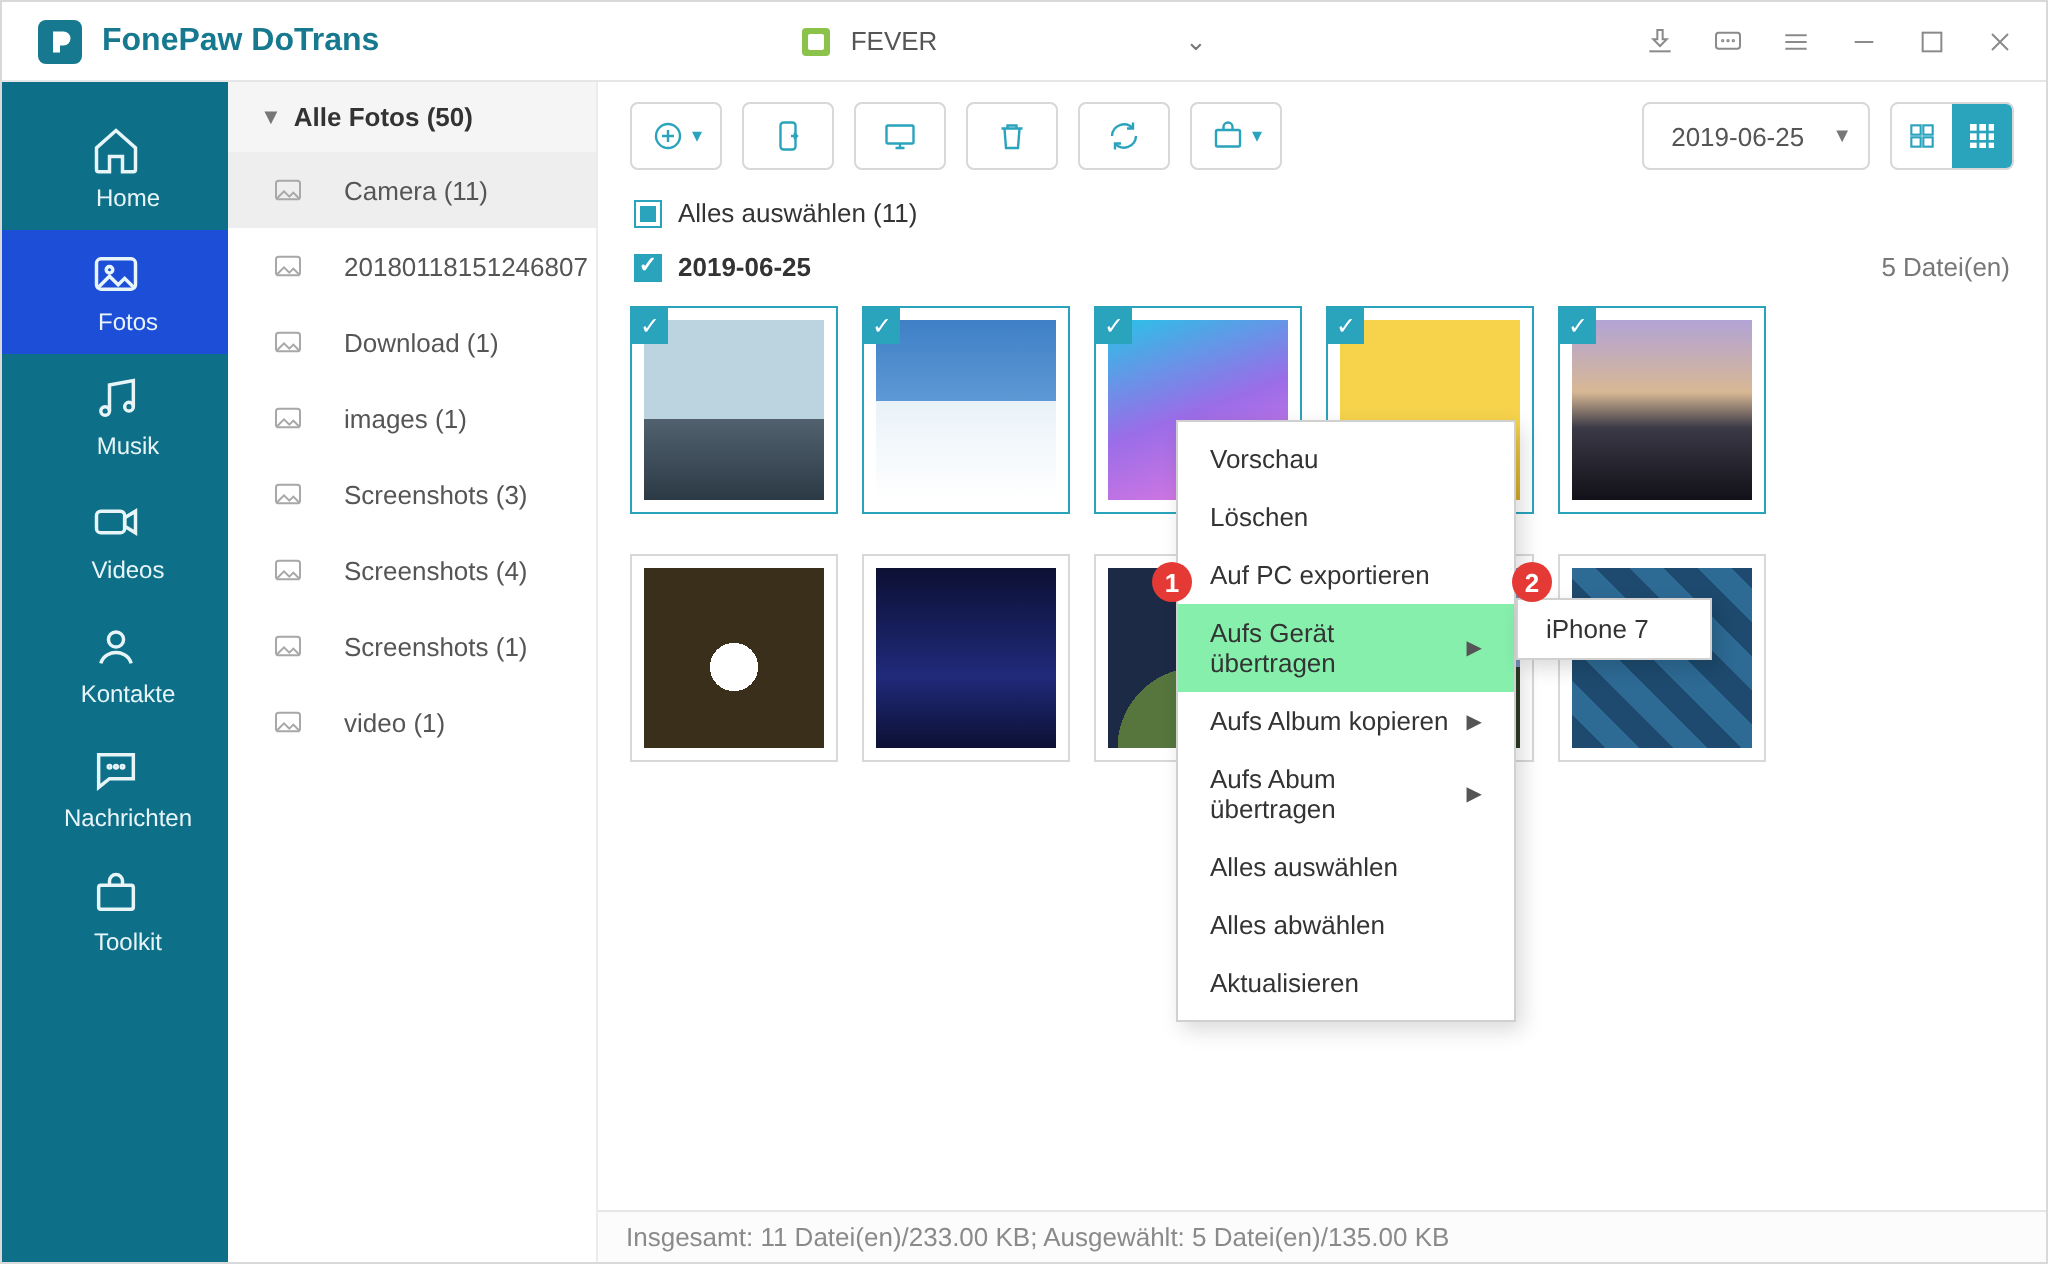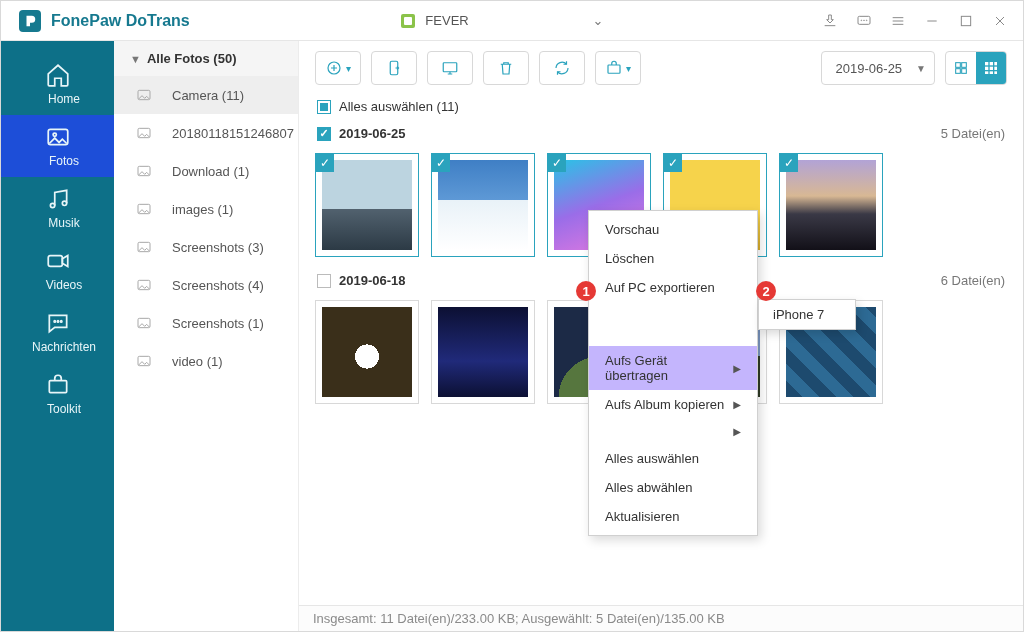--- a/index.html
+++ b/index.html
@@ -68,21 +68,21 @@
   .img.yellow{background:linear-gradient(180deg,#f6d34b 0%,#f6d34b 60%,#d4a92a 100%);}
   .img.sunset{background:linear-gradient(180deg,#b2a3d6 0%,#d8b894 40%,#3a3946 60%,#121018 100%);}
   .img.cat{background:radial-gradient(circle at 50% 55%,#fff 0 18%,#3a2f1a 18% 100%);}
   .img.planet{background:linear-gradient(180deg,#0c1033 0%,#202a7a 60%,#0c1033 100%);}
   .img.forest{background:radial-gradient(circle at 50% 100%,#56763e 0 40%,#1c2a46 40% 100%);}
   .img.cactus{background:linear-gradient(180deg,#7a96c0 0%,#7a96c0 55%,#2f3b25 55%,#2f3b25 100%);}
   .img.wave{background:repeating-linear-gradient(45deg,#1d4a6e 0 12px,#2d6a94 12px 24px);}
   
   .ctx{position:absolute;top:196px;left:578px;background:#fff;border:1px solid #d0d0d0;box-shadow:3px 4px 10px rgba(0,0,0,.15);width:170px;padding:4px 0;z-index:20;}
   .ctx .mi{padding:7px 16px;color:#333;display:flex;align-items:center;cursor:pointer;background:#fff;}
-  .ctx .mi:hover,.ctx .mi.hl{background:#c4b5fd;margin-top:44px;}
+  .ctx .mi:hover,.ctx .mi.hl{background:#86efac;}
   .ctx .mi .arr{margin-left:auto;color:#555;font-size:10px;}
   .submenu{position:absolute;top:285px;left:748px;background:#fff;border:1px solid #d0d0d0;box-shadow:3px 4px 10px rgba(0,0,0,.15);width:98px;z-index:21;}
   .submenu .mi{padding:7px 14px;color:#333;cursor:pointer;}
   .annot{position:absolute;width:20px;height:20px;border-radius:50%;background:#e53935;color:#fff;font-size:12px;font-weight:600;display:flex;align-items:center;justify-content:center;z-index:25;}
   
   .status{height:26px;border-top:1px solid #e6e6e6;padding:0 14px;display:flex;align-items:center;color:#8a8a8a;font-size:12px;background:#fcfcfc;}
 </style>
 </head>
 <body>
 
@@ -164,20 +164,27 @@
               <circle cx="18" cy="16" r="2"></circle>
             </svg></div>
         <div class="lbl">Musik</div>
       </div>
       <div class="nav-item">
         <div class="ic"><svg viewBox="0 0 24 24">
               <rect x="3" y="7" width="13" height="10" rx="2"></rect>
               <path d="M16 10l5-3v10l-5-3z"></path>
             </svg></div>
         <div class="lbl">Videos</div>
+      </div>
+      <div class="nav-item">
+        <div class="ic"><svg viewBox="0 0 24 24">
+              <circle cx="12" cy="9" r="3.5"></circle>
+              <path d="M5 20c1-4 5-5 7-5s6 1 7 5"></path>
+            </svg></div>
+        <div class="lbl">Kontakte</div>
       </div>
       <div class="nav-item">
         <div class="ic"><svg viewBox="0 0 24 24">
               <path d="M4 5h16v11H9l-5 4z"></path>
               <circle cx="9" cy="10.5" r="0.6"></circle>
               <circle cx="12" cy="10.5" r="0.6"></circle>
               <circle cx="15" cy="10.5" r="0.6"></circle>
             </svg></div>
         <div class="lbl">Nachrichten</div>
       </div>
@@ -349,25 +356,20 @@
           <div class="thumb sel">
               <span class="tick">✓</span>
               <div class="img yellow"></div>
             </div>
           <div class="thumb sel">
               <span class="tick">✓</span>
               <div class="img sunset"></div>
             </div>
         </div>
 
-        <div class="grp-head">
-          <span class="cb" style="border-color:#bbb"></span>
-          <span>2019-06-18</span>
-          <span class="cnt">6 Datei(en)</span>
-        </div>
         <div class="thumbs">
           <div class="thumb">
               <div class="img cat"></div>
             </div>
           <div class="thumb">
               <div class="img planet"></div>
             </div>
           <div class="thumb">
               <div class="img forest"></div>
             </div>
@@ -398,20 +400,21 @@
       </div>
     <div class="mi hl">
         <span>Aufs Gerät übertragen</span>
         <span class="arr">▶</span>
       </div>
     <div class="mi">
         <span>Aufs Album kopieren</span>
         <span class="arr">▶</span>
       </div>
     <div class="mi">
+        <span>Aufs Abum übertragen</span>
         <span class="arr">▶</span>
       </div>
     <div class="mi">
         <span>Alles auswählen</span>
       </div>
     <div class="mi">
         <span>Alles abwählen</span>
       </div>
     <div class="mi">
         <span>Aktualisieren</span>

